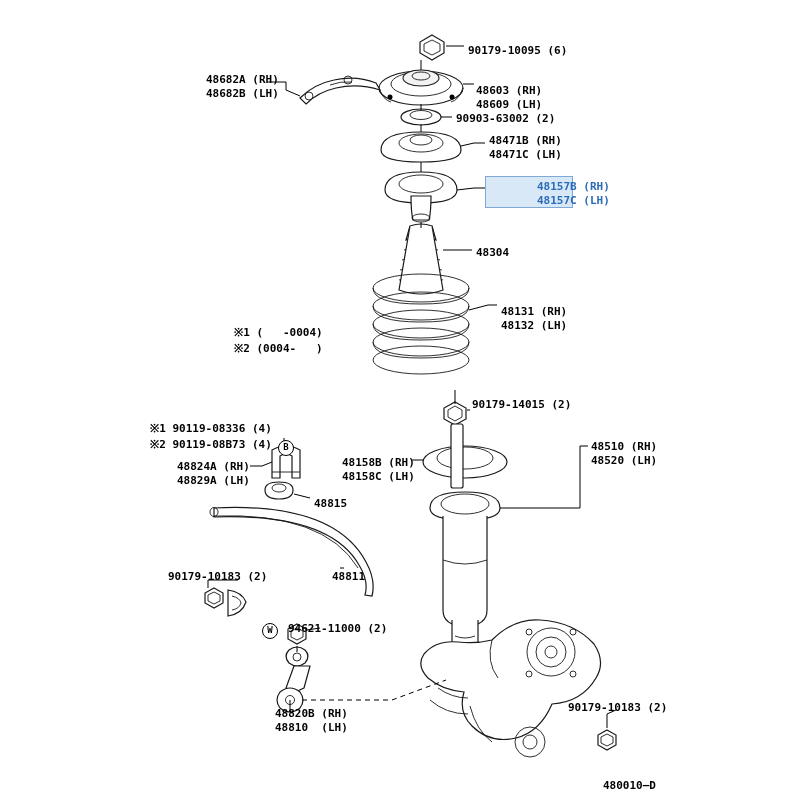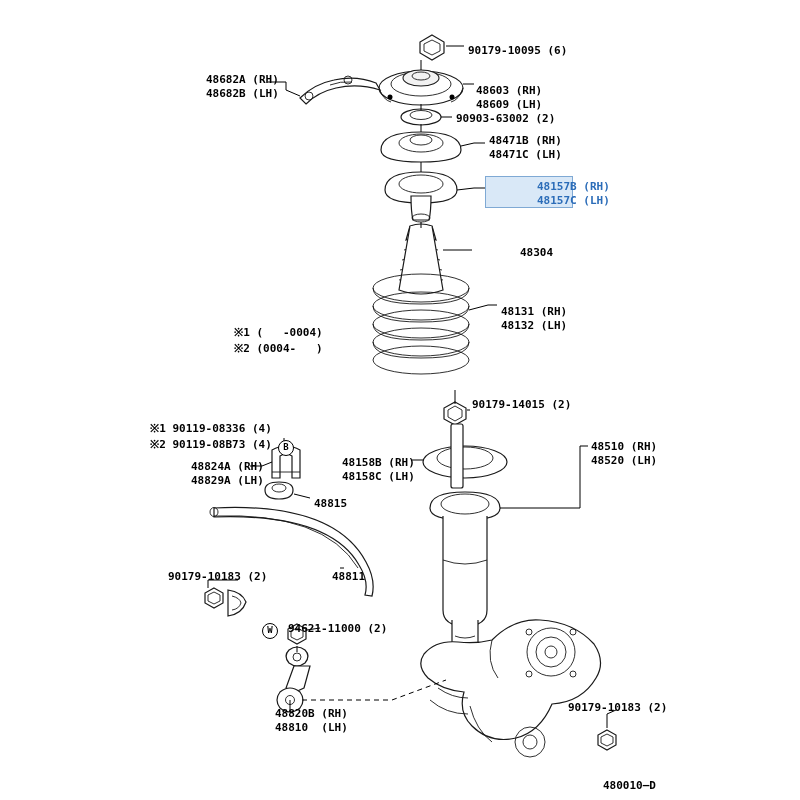--- a/index.html
+++ b/index.html
@@ -271,33 +271,33 @@
       <div class="lbl" style="left: 468px; top: 44px;">90179-10095 (6)</div>
       <div class="lbl" style="left: 206px; top: 73px;">48682A (RH)
 48682B (LH)</div>
       <div class="lbl" style="left: 476px; top: 76px; margin-top: 8px;">48603 (RH)
 48609 (LH)</div>
       <div class="lbl" style="left: 456px; top: 112px;">90903-63002 (2)</div>
       <div class="lbl" style="left: 489px; top: 134px;">48471B (RH)
 48471C (LH)</div>
       <div class="lbl hl" style="left: 489px; top: 180px; margin-left: 48px;">48157B (RH)
 48157C (LH)</div>
-      <div class="lbl" style="left: 476px; top: 246px; margin-left: 44px;">48304</div>
+      <div class="lbl" style="left: 476px; top: 246px;">48304</div>
       <div class="lbl" style="left: 501px; top: 305px;">48131 (RH)
 48132 (LH)</div>
       <div class="lbl" style="left: 234px; top: 326px;">※1 (   -0004)</div>
       <div class="lbl" style="left: 234px; top: 342px;">※2 (0004-   )</div>
       <div class="lbl" style="left: 472px; top: 398px;">90179-14015 (2)</div>
       <div class="lbl" style="left: 150px; top: 422px;">※1 90119-08336 (4)</div>
       <div class="lbl" style="left: 150px; top: 438px;">※2 90119-08B73 (4)</div>
       <div class="lbl" style="left: 591px; top: 440px;">48510 (RH)
 48520 (LH)</div>
       <div class="lbl" style="left: 342px; top: 456px; text-align: center;">48158B (RH)
 48158C (LH)</div>
-      <div class="lbl" style="left: 191px; top: 460px;">48824A (RH)
+      <div class="lbl" style="left: 177px; top: 460px;">48824A (RH)
 48829A (LH)</div>
       <div class="lbl" style="left: 314px; top: 497px;">48815</div>
       <div class="lbl" style="left: 168px; top: 570px;">90179-10183 (2)</div>
       <div class="lbl" style="left: 332px; top: 570px;">48811</div>
       <div class="lbl" style="left: 288px; top: 622px;">94621-11000 (2)</div>
       <div class="lbl" style="left: 275px; top: 707px;">48820B (RH)
 48810  (LH)</div>
       <div class="lbl" style="left: 568px; top: 701px;">90179-10183 (2)</div>
       <div class="lbl" style="left: 603px; top: 779px;">480010–D</div>
     </div>

